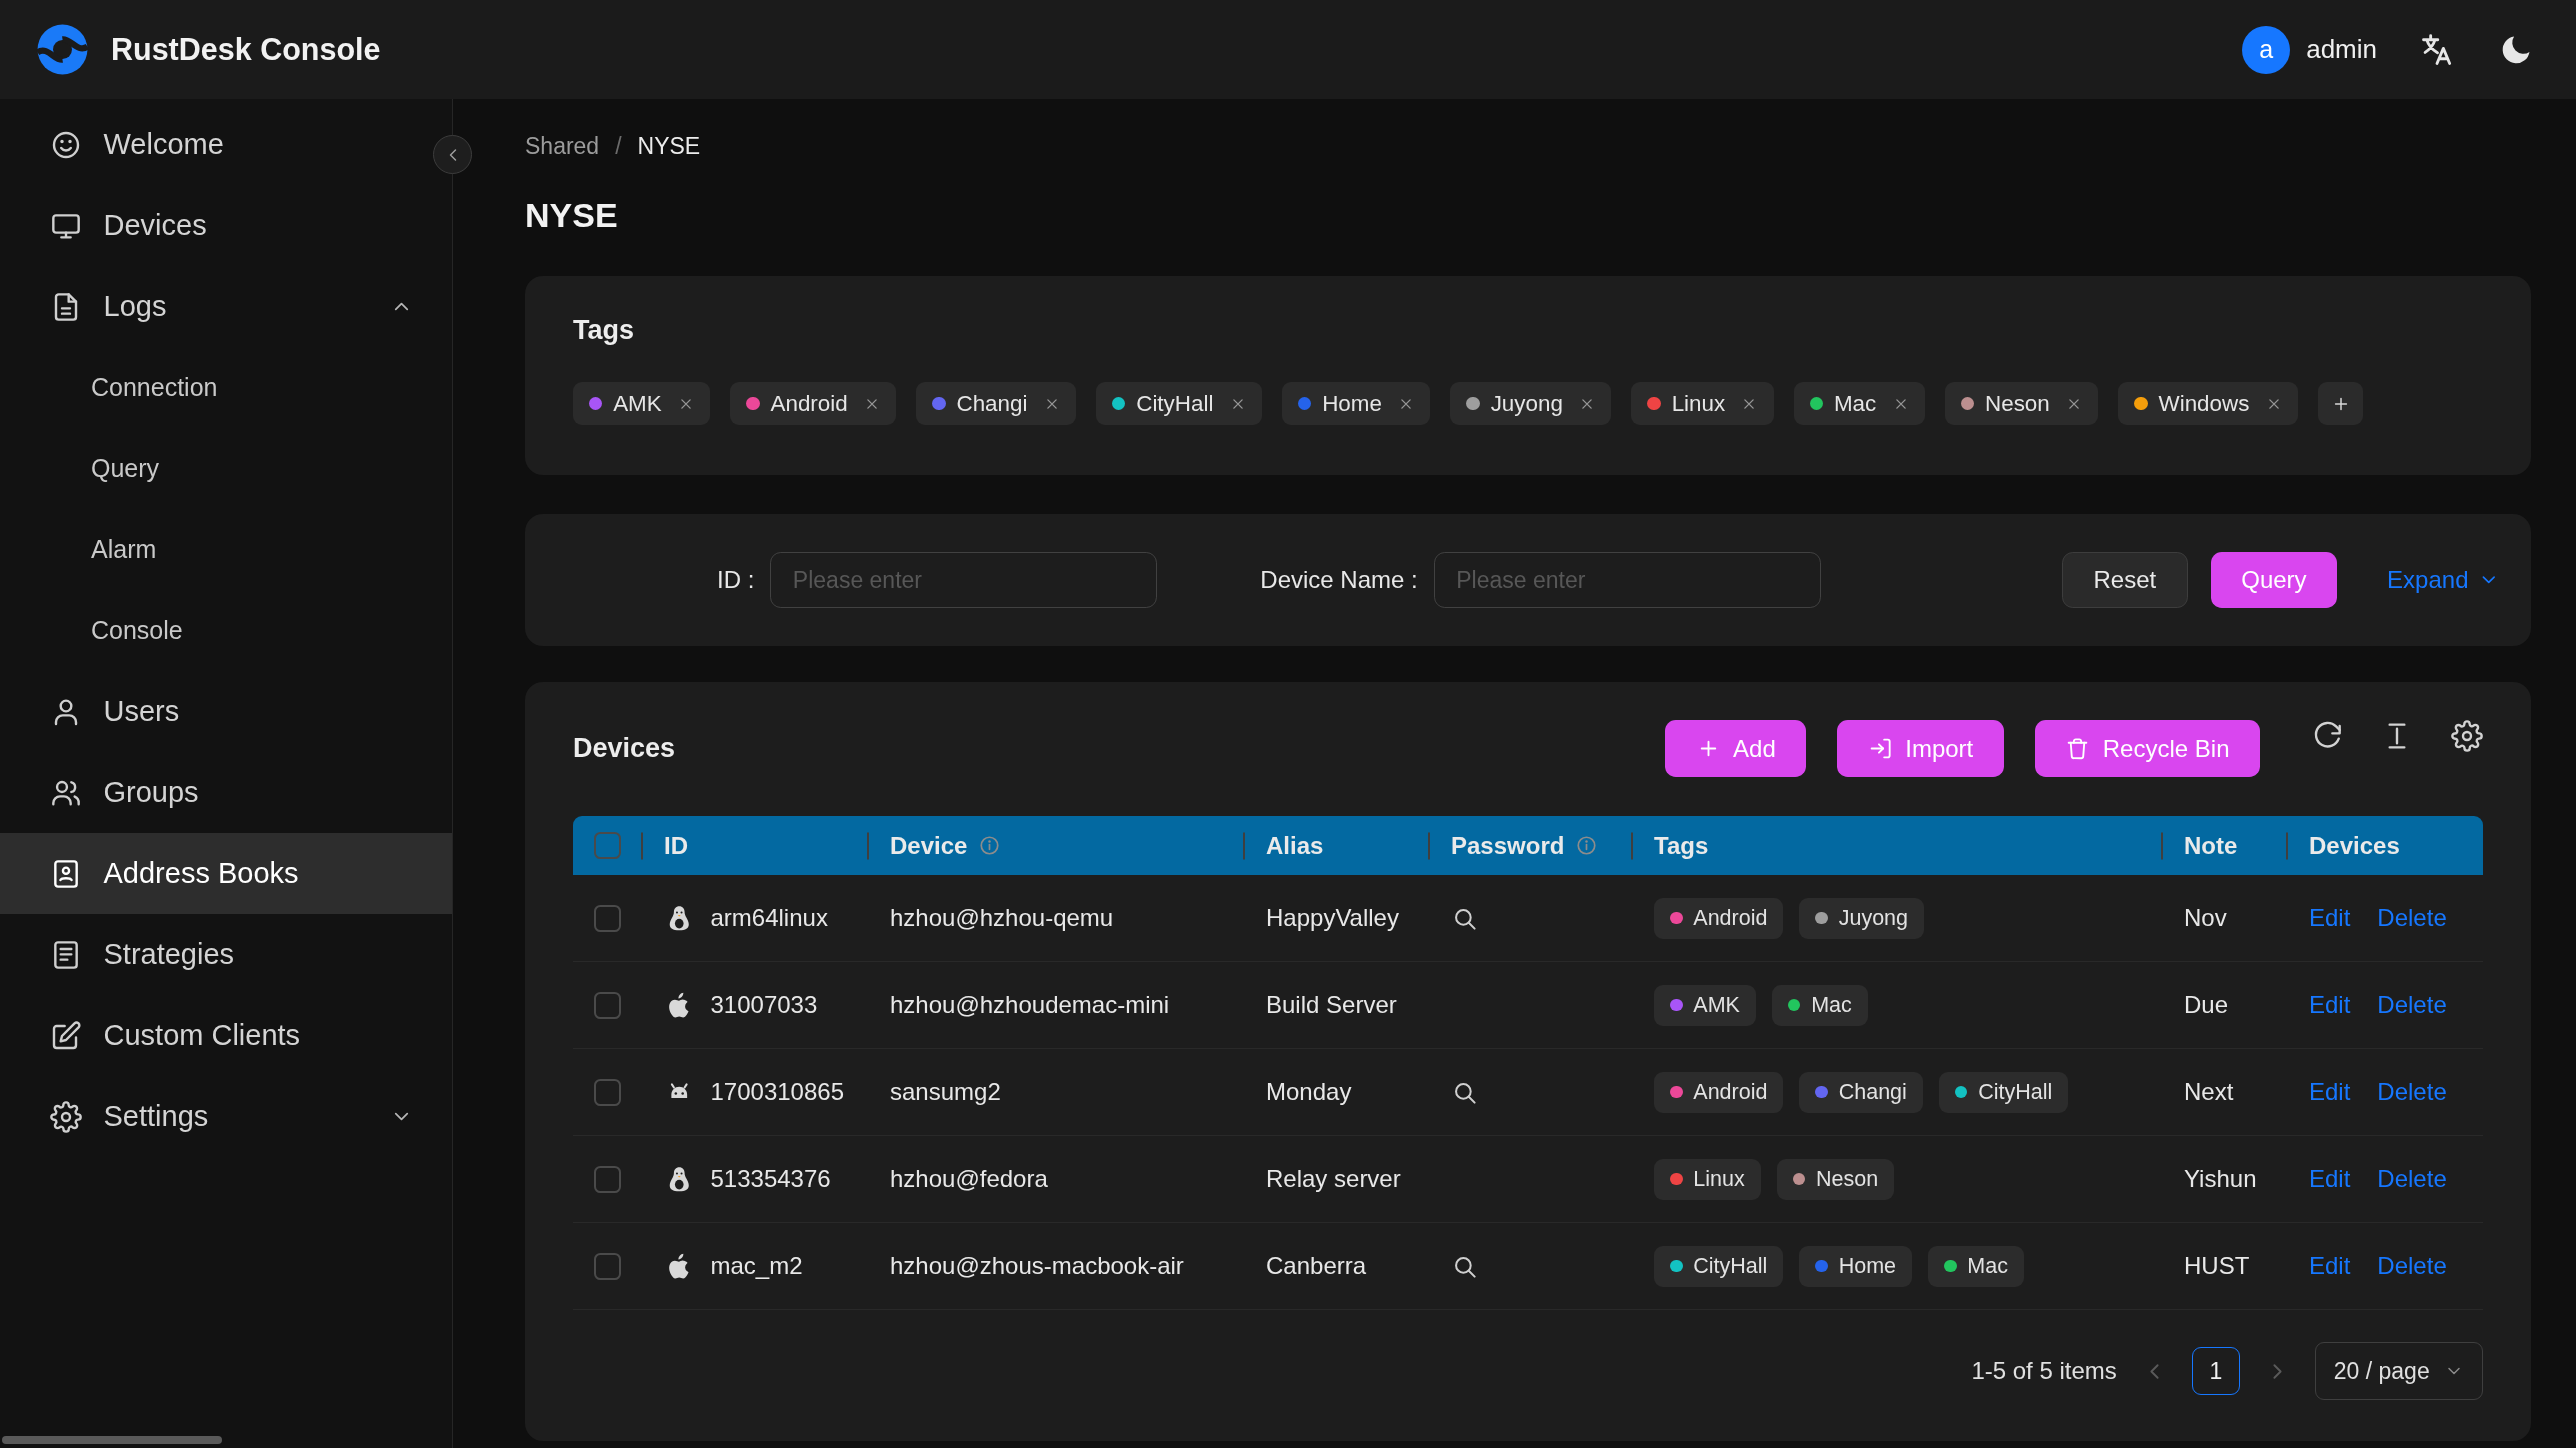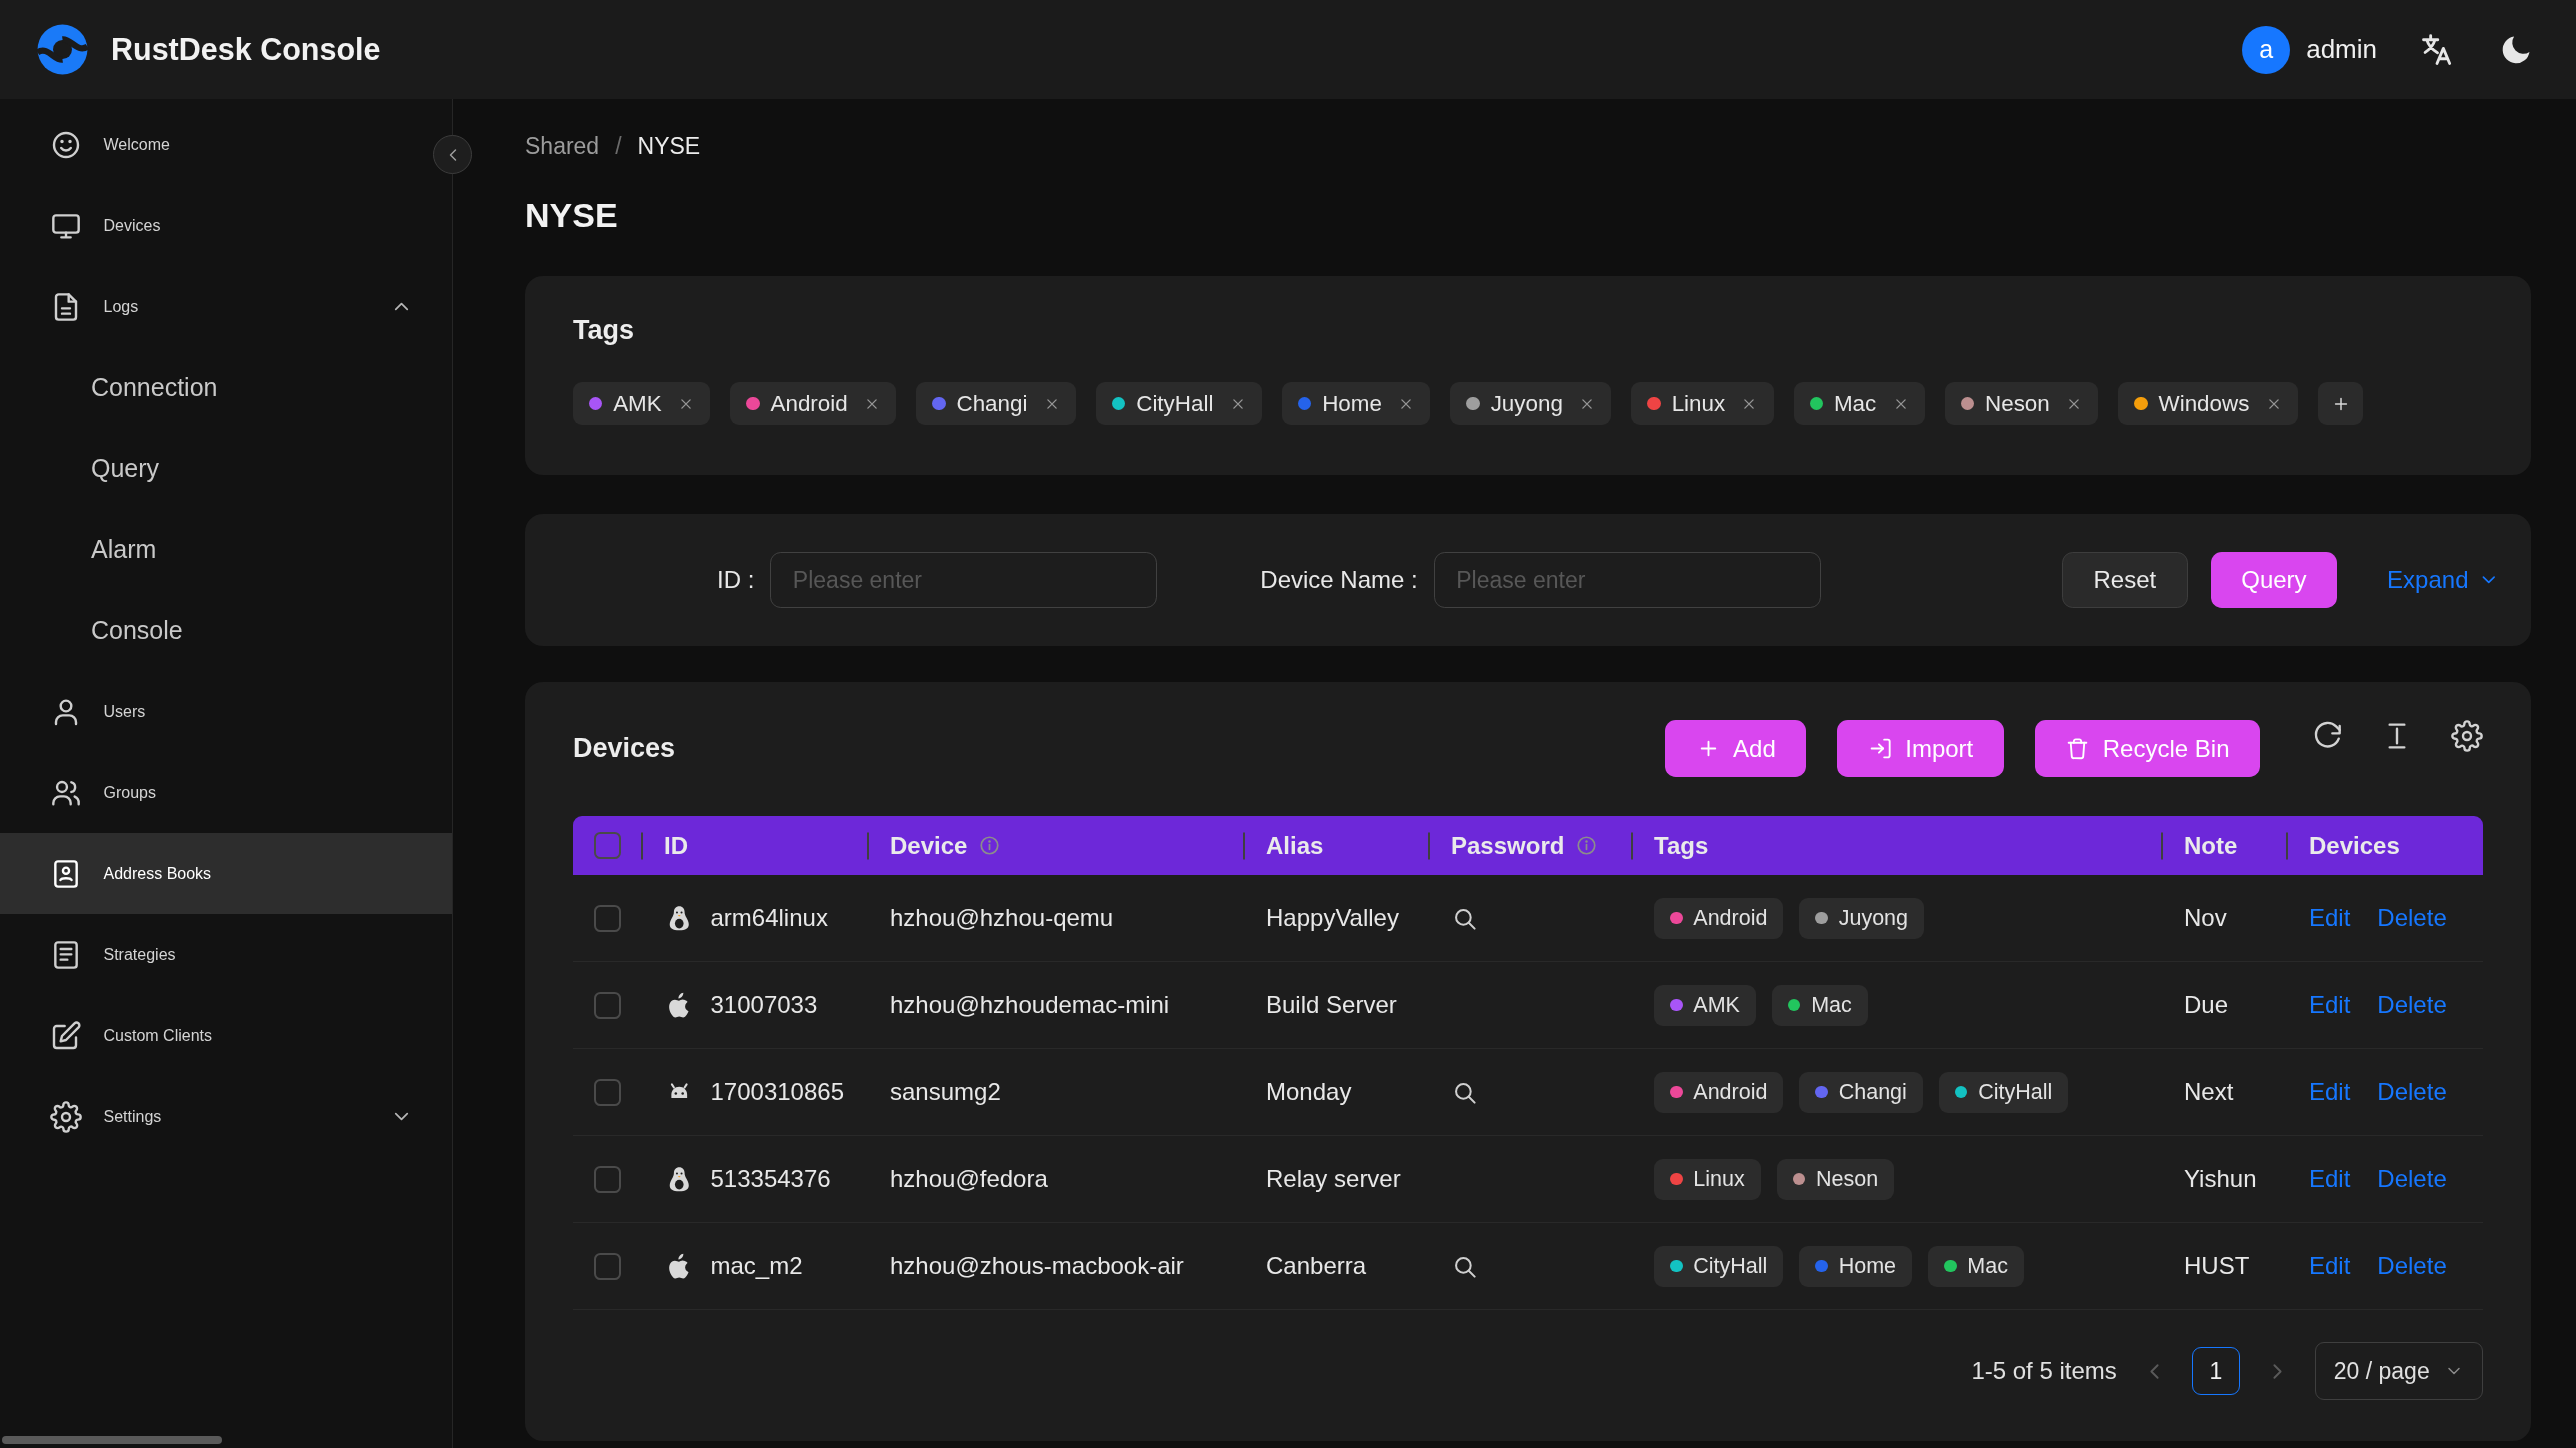--- a/index.html
+++ b/index.html
@@ -19,21 +19,21 @@
   .app-title{font-size:30.5px;font-weight:700;margin-left:20px;color:#f2f2f2}
   .header-right{margin-left:auto;display:flex;align-items:center;gap:41px}
   .user{display:flex;align-items:center;gap:16px}
   .avatar{width:48px;height:48px;border-radius:50%;background:#1677ff;color:#fff;display:flex;align-items:center;justify-content:center;font-size:25px}
   .user-name{font-size:26px;color:#f0f0f0}
   .hicon{width:38px;height:38px;color:#e6e6e6}
 
   
   .shell{display:flex;height:1350px}
   aside{width:453px;background:#121212;border-right:1.8px solid #262626;position:relative;padding-top:5.4px;flex-shrink:0}
-  .side-item{height:81px;display:flex;align-items:center;padding:0 39px 0 50px;font-size:16px;color:#d4d4d4}
+  .side-item{height:81px;display:flex;align-items:center;padding:0 39px 0 50px;font-size:29px;color:#d4d4d4}
   .side-item .icon{width:32px;height:32px;margin-right:21.5px;color:#cfcfcf}
   .side-item.active{background:#2d2d2d;color:#fff}
   .side-item.active .icon{color:#fff}
   .side-item .chev{width:23px;height:23px;margin-left:auto;margin-right:0;color:#b5b5b5}
   .side-sub{height:81px;display:flex;align-items:center;padding-left:91px;font-size:25px;color:#c9c9c9}
   .collapse-btn{position:absolute;top:36px;right:-20px;width:39px;height:39px;border-radius:50%;background:#1e1e1e;border:1.8px solid #3c3c3c;color:#9e9e9e;display:flex;align-items:center;justify-content:center;z-index:5}
   .collapse-btn .icon{width:20px;height:20px}
 
   
   main{flex:1;padding:34px 45px 0 72px;overflow:hidden}
@@ -75,21 +75,21 @@
   
   .devices-card{margin-top:36px;padding:38px 48px 41px}
   .devices-head{display:flex;align-items:center}
   .devices-actions{margin-left:auto;display:flex;align-items:flex-start;gap:31px}
   .btn-lg{height:57px}
   .bicon{width:25px;height:25px;margin-right:12.5px;color:#fff}
   .tool-icons{display:flex;align-items:center;gap:38px;margin-left:20px}
   .tool-icons .icon{width:32px;height:32px;color:#d2d2d2}
 
   .table{margin-top:39px}
-  .thead{display:flex;align-items:center;background:#6d28d9;height:59px;border-radius:9px 9px 0 0}
+  .thead{display:flex;align-items:center;background:#0369a1;height:59px;border-radius:9px 9px 0 0}
   .th{font-weight:700;color:#eaeaea;position:relative}
   .th:not(.col-check)::before{content:"";position:absolute;left:0;top:50%;transform:translateY(-50%);width:1.8px;height:27px;background:#3f3f3f}
   .cell{padding-left:23px;display:flex;align-items:center;font-size:24px;flex-shrink:0}
   .col-check{width:68px;padding-left:0;justify-content:center}
   .col-id{width:226px}
   .col-device{width:376px}
   .col-alias{width:185px}
   .col-pass{width:203px}
   .col-tags{flex:1;min-width:0;gap:16px}
   .col-note{width:125px}

